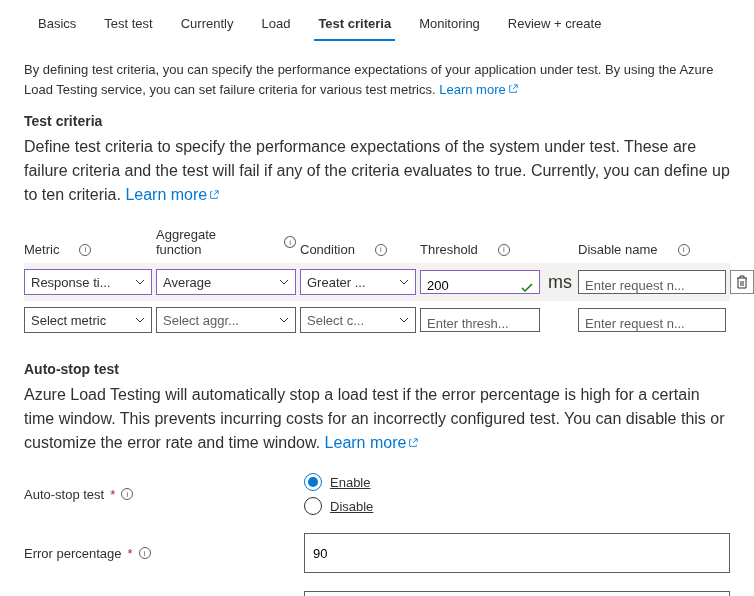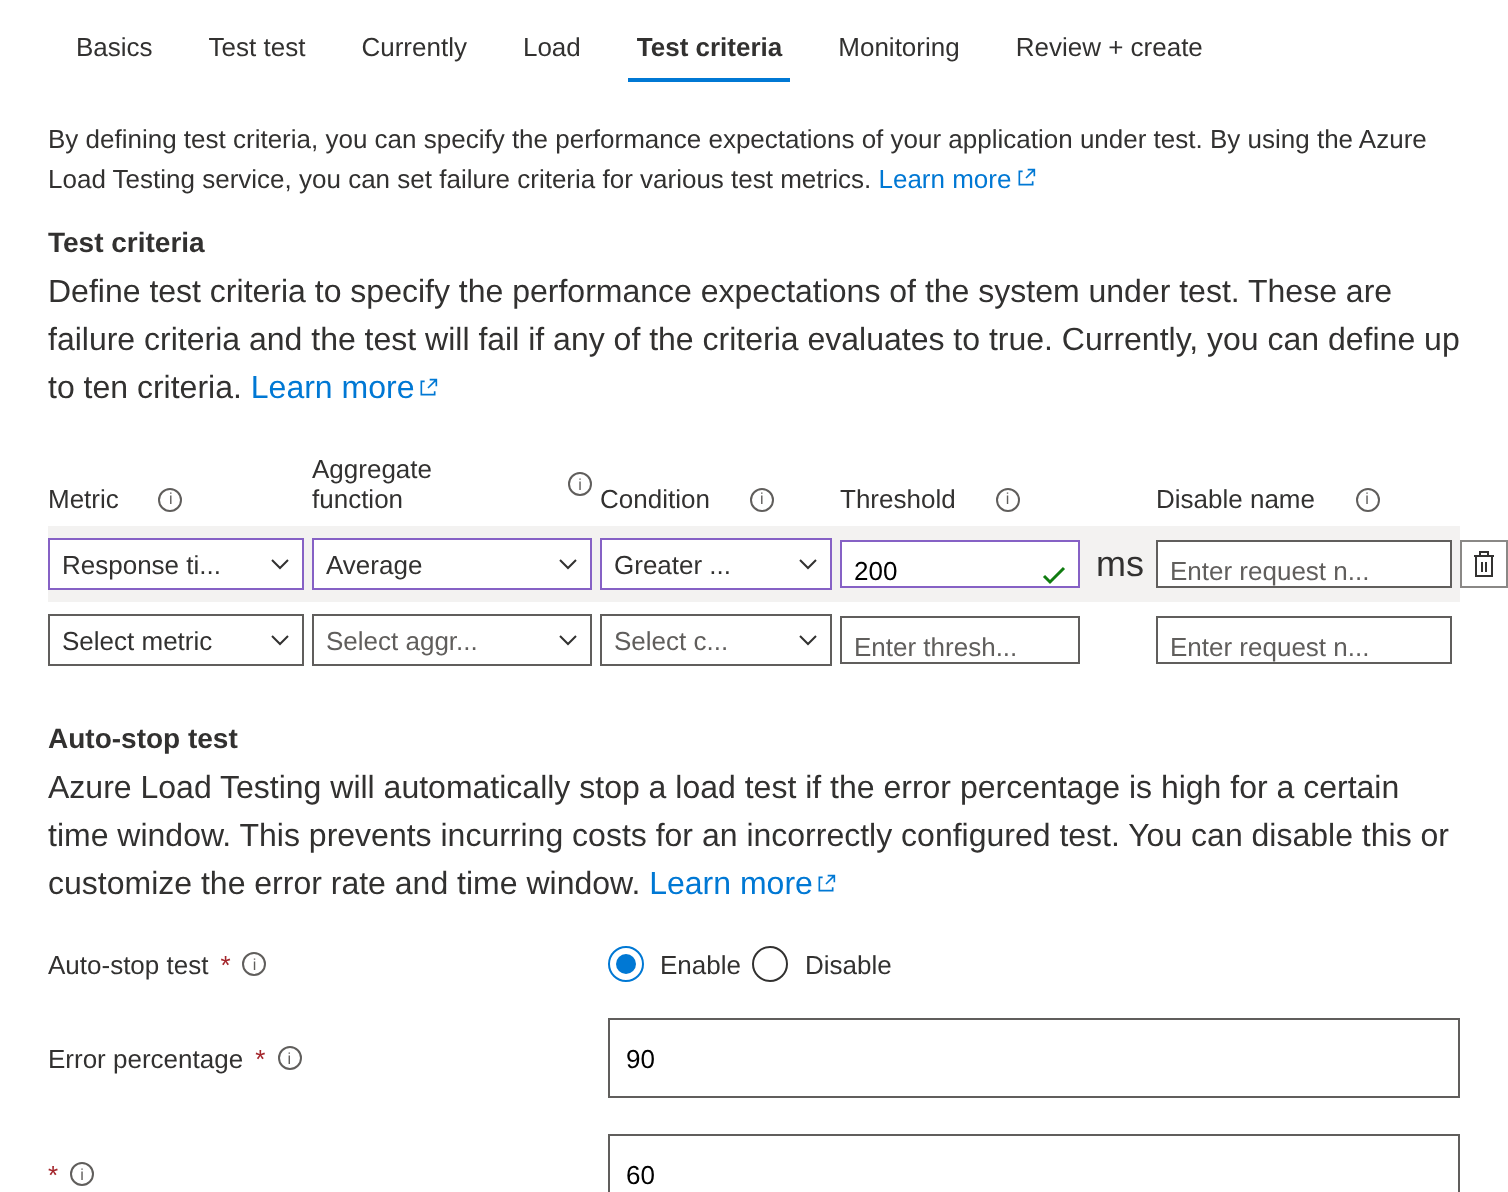--- a/index.html
+++ b/index.html
@@ -30,21 +30,21 @@
 .inp.selected { border-color: #8661c5; }
 .inp input { border: none; outline: none; width: 100%; font-size: 13px; font-family: inherit; background: transparent; }
 .inp input::placeholder { color: #605e5c; }
 .check { color: #107c10; margin-left: auto; flex-shrink: 0; }
 .unit { font-size: 18px; padding-left: 4px; }
 .del-btn { width: 24px; height: 24px; border: 1px solid #8a8886; background: #fff; display: flex; align-items: center; justify-content: center; cursor: pointer; }
 .autostop { margin-top: 22px; }
 .form-row { display: flex; align-items: center; margin-top: 18px; }
 .form-label { width: 280px; font-size: 13px; display: flex; align-items: center; gap: 6px; }
 .req { color: #a4262c; }
-.radios { display: flex; flex-direction: row; gap: 6px; }
+.radios { display: flex; flex-direction: column; gap: 6px; text-decoration: underline; }
 .radio { display: flex; align-items: center; gap: 8px; cursor: pointer; }
 .radio-circle { width: 18px; height: 18px; border: 1px solid #323130; border-radius: 50%; display: flex; align-items: center; justify-content: center; }
 .radio-circle.checked { border-color: #0078d4; }
 .radio-dot { width: 10px; height: 10px; background: #0078d4; border-radius: 50%; }
 .wide-input { flex: 1; height: 40px; border: 1px solid #605e5c; padding: 0 8px; font-size: 13px; font-family: inherit; outline: none; max-width: 440px; }
 .footer { display: flex; gap: 10px; margin-top: 56px; }
 .btn { height: 28px; padding: 0 18px; font-size: 13px; border: 1px solid #8a8886; background: #fff; cursor: pointer; font-family: inherit; }
 .btn.primary { background: #0078d4; border-color: #0078d4; color: #fff; font-weight: 600; }
 svg { display: block; }
 </style>

